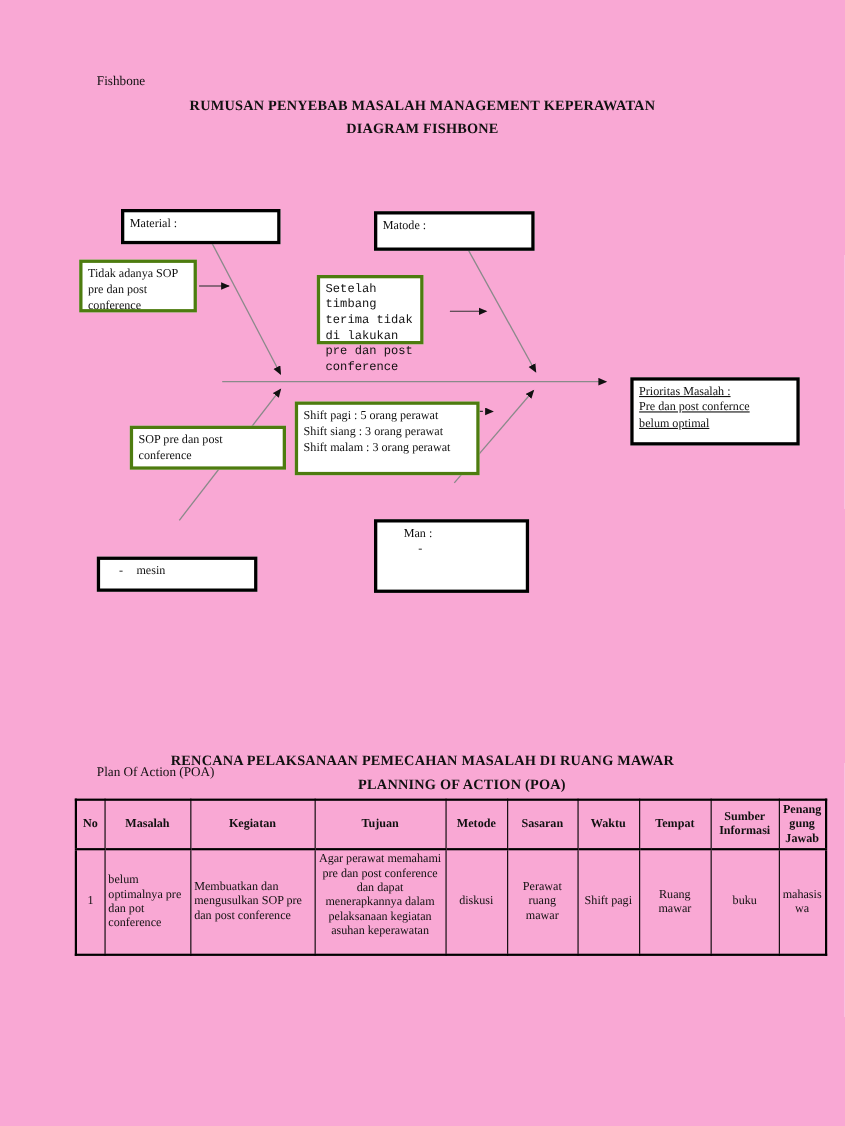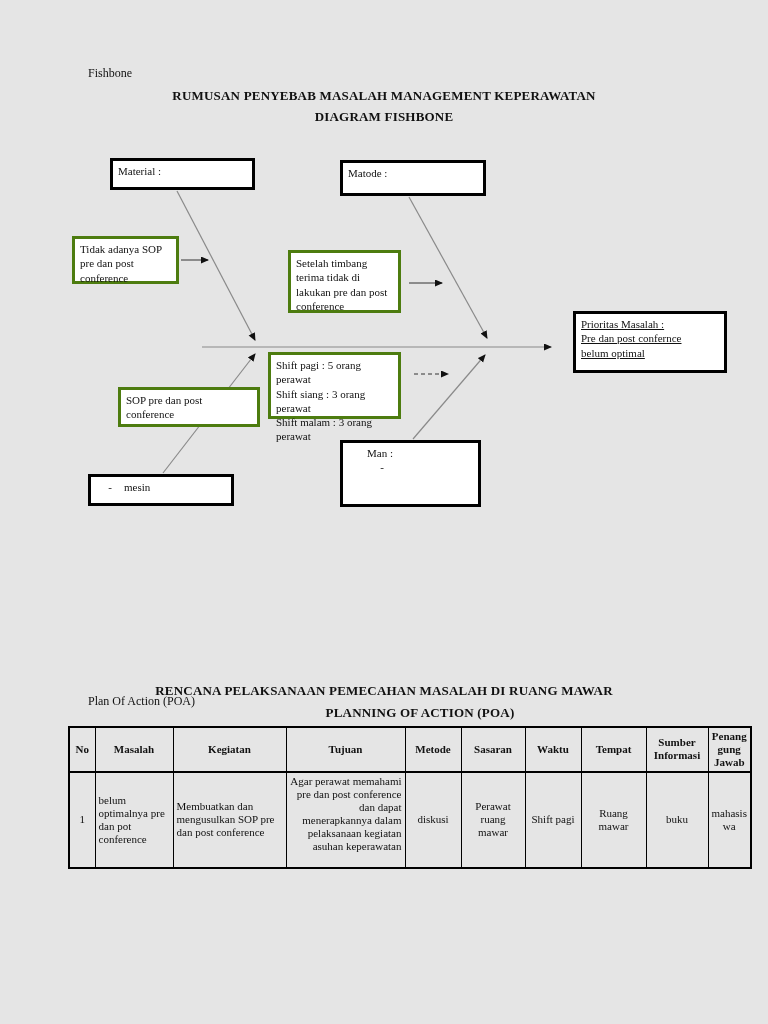--- a/index.html
+++ b/index.html
@@ -4,39 +4,39 @@
 <style>
   html,body{margin:0;padding:0;}
   body{
     width:768px;height:1024px;
     background:#ffffff;
     font-family:"Liberation Serif","DejaVu Serif",serif;
     color:#111;
     position:relative;
     overflow:hidden;
   }
-  .page{position:absolute;left:0;top:0;width:768px;height:1024px;background:#e5e5e5;}
+  .page{position:absolute;left:0;top:0;width:768px;height:1024px;background:#f9a8d4;}
   .corner-label{position:absolute;font-size:12px;}
   .doc-title{position:absolute;left:0;width:768px;text-align:center;font-weight:bold;font-size:13px;letter-spacing:.2px;}
   
   #fish-svg{position:absolute;left:0;top:0;width:768px;height:560px;}
   .fbox{position:absolute;background:#fff;border:3px solid #4d7c0f;font-size:11px;line-height:1.3;padding:3px 5px;box-sizing:border-box;}
-  .fbox.thick{border-width:3px;border-color:#000;}
+  .fbox.thick{border-width:3px;border-color:#000;margin-top:32px;}
   .bullet-row{display:flex;}
   .bullet-dash{width:28px;text-align:center;flex:0 0 auto;}
   .bullet-dash.narrow{width:30px;}
   
   .poa-table{position:absolute;left:68px;top:726px;border-collapse:collapse;table-layout:fixed;}
   .poa-table td,.poa-table th{border:1px solid #000;font-size:11px;line-height:1.18;padding:2px 3px;overflow:hidden;}
   .poa-table th{font-weight:bold;text-align:center;vertical-align:middle;}
   .poa-table{border:2px solid #000;}
   .poa-table th{border-bottom-width:2px;}
   td.c{text-align:center;vertical-align:middle;}
   td.l{text-align:left;vertical-align:middle;}
-  td.lt{text-align:right;vertical-align:top;}
+  td.lt{text-align:center;vertical-align:top;}
 </style>
 </head>
 <body>
 
 <div class="page">
 
   <div class="corner-label" style="left:88px;top:66px;">Fishbone</div>
   <div class="doc-title" style="top:88px;">RUMUSAN PENYEBAB MASALAH MANAGEMENT KEPERAWATAN</div>
   <div class="doc-title" style="top:109px;">DIAGRAM FISHBONE</div>
 
@@ -66,31 +66,31 @@
   </div>
 
   <div class="fbox thick" style="left:340px;top:160px;width:146px;height:36px;">
     <span>Matode :</span>
   </div>
 
   <div class="fbox" style="left:72px;top:236px;width:107px;height:48px;">
     <span>Tidak adanya SOP pre dan post conference</span>
   </div>
 
-  <div class="fbox" style="left:288px;top:250px;width:113px;height:63px;">
+  <div class="fbox" style="left:288px;top:250px;width:97px;height:63px;font-family:Liberation Mono, monospace;">
     <span>Setelah timbang terima tidak di lakukan pre dan post conference</span>
   </div>
 
   <div class="fbox thick" style="left:573px;top:311px;width:154px;height:62px;text-decoration:underline;">
     <div>Prioritas Masalah :</div>
     <div>Pre dan post confernce</div>
     <div>belum optimal</div>
   </div>
 
-  <div class="fbox" style="left:268px;top:352px;width:133px;height:67px;">
+  <div class="fbox" style="left:268px;top:365px;width:168px;height:67px;">
     <div>Shift pagi : 5 orang perawat</div>
     <div>Shift siang : 3 orang perawat</div>
     <div>Shift malam : 3 orang perawat</div>
   </div>
 
   <div class="fbox" style="left:72px;top:387px;width:142px;height:40px;margin-left:46px;">
     <span>SOP pre dan post conference</span>
   </div>
 
   <div class="fbox thick" style="left:88px;top:474px;width:146px;height:32px;">

